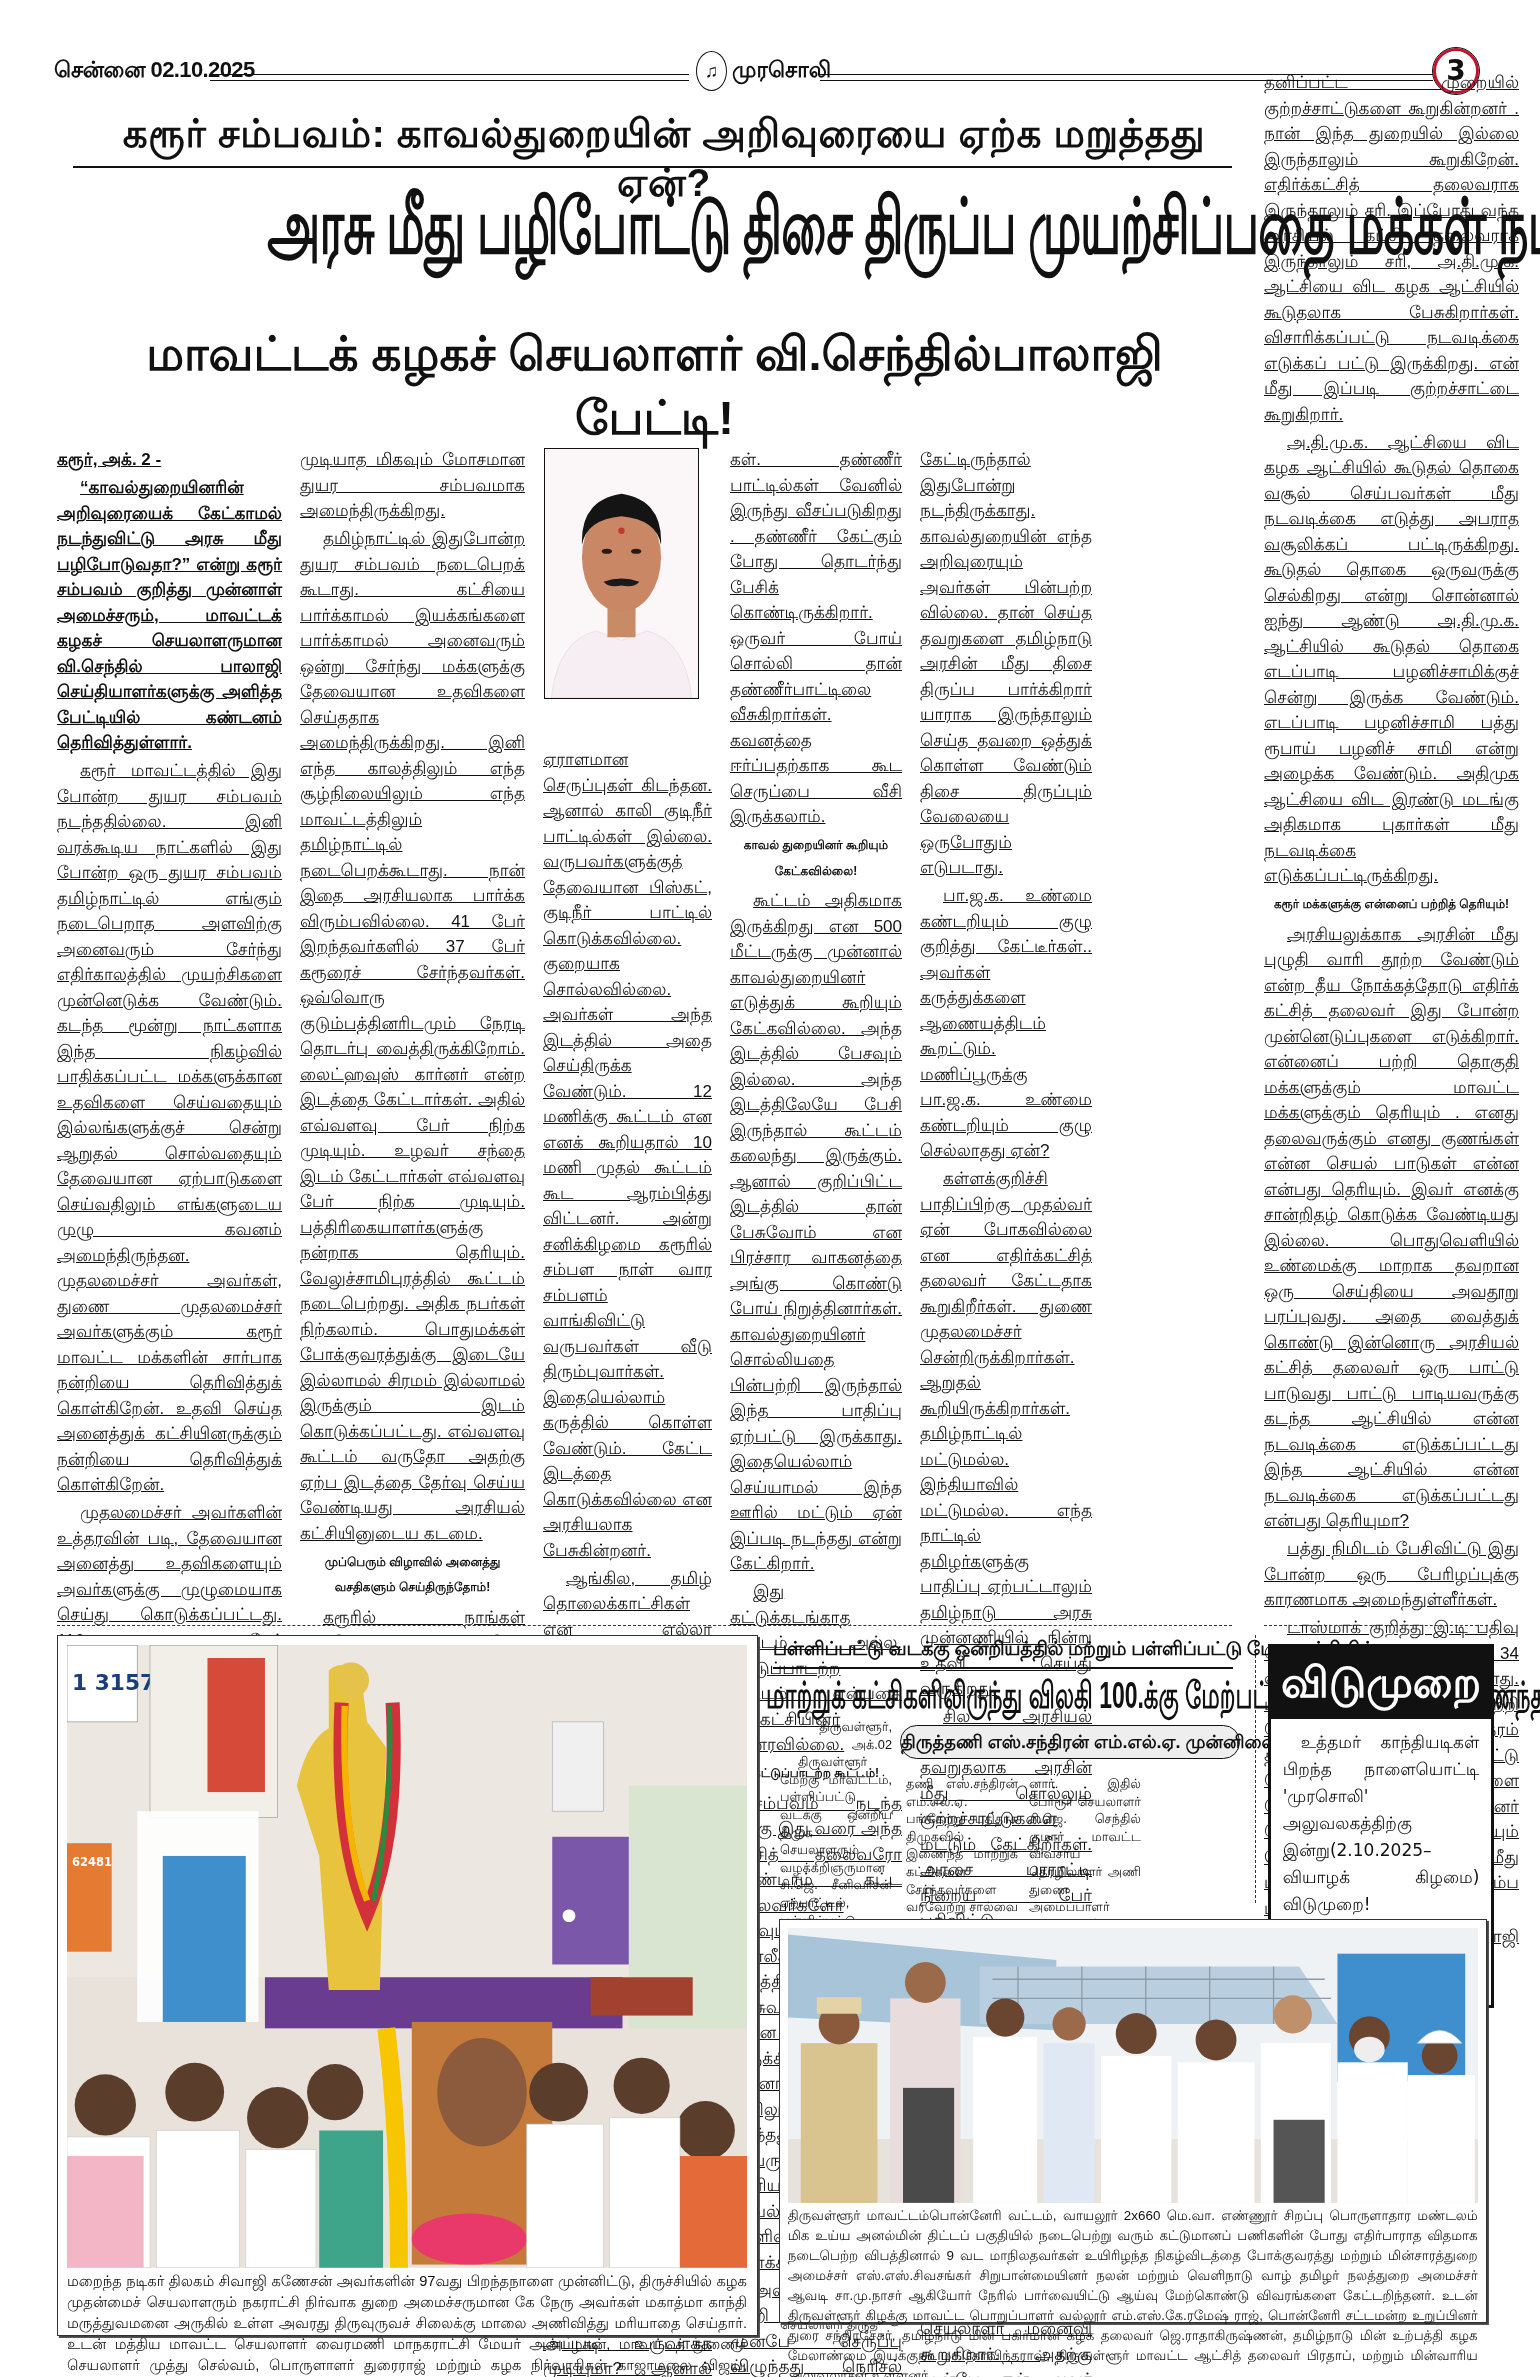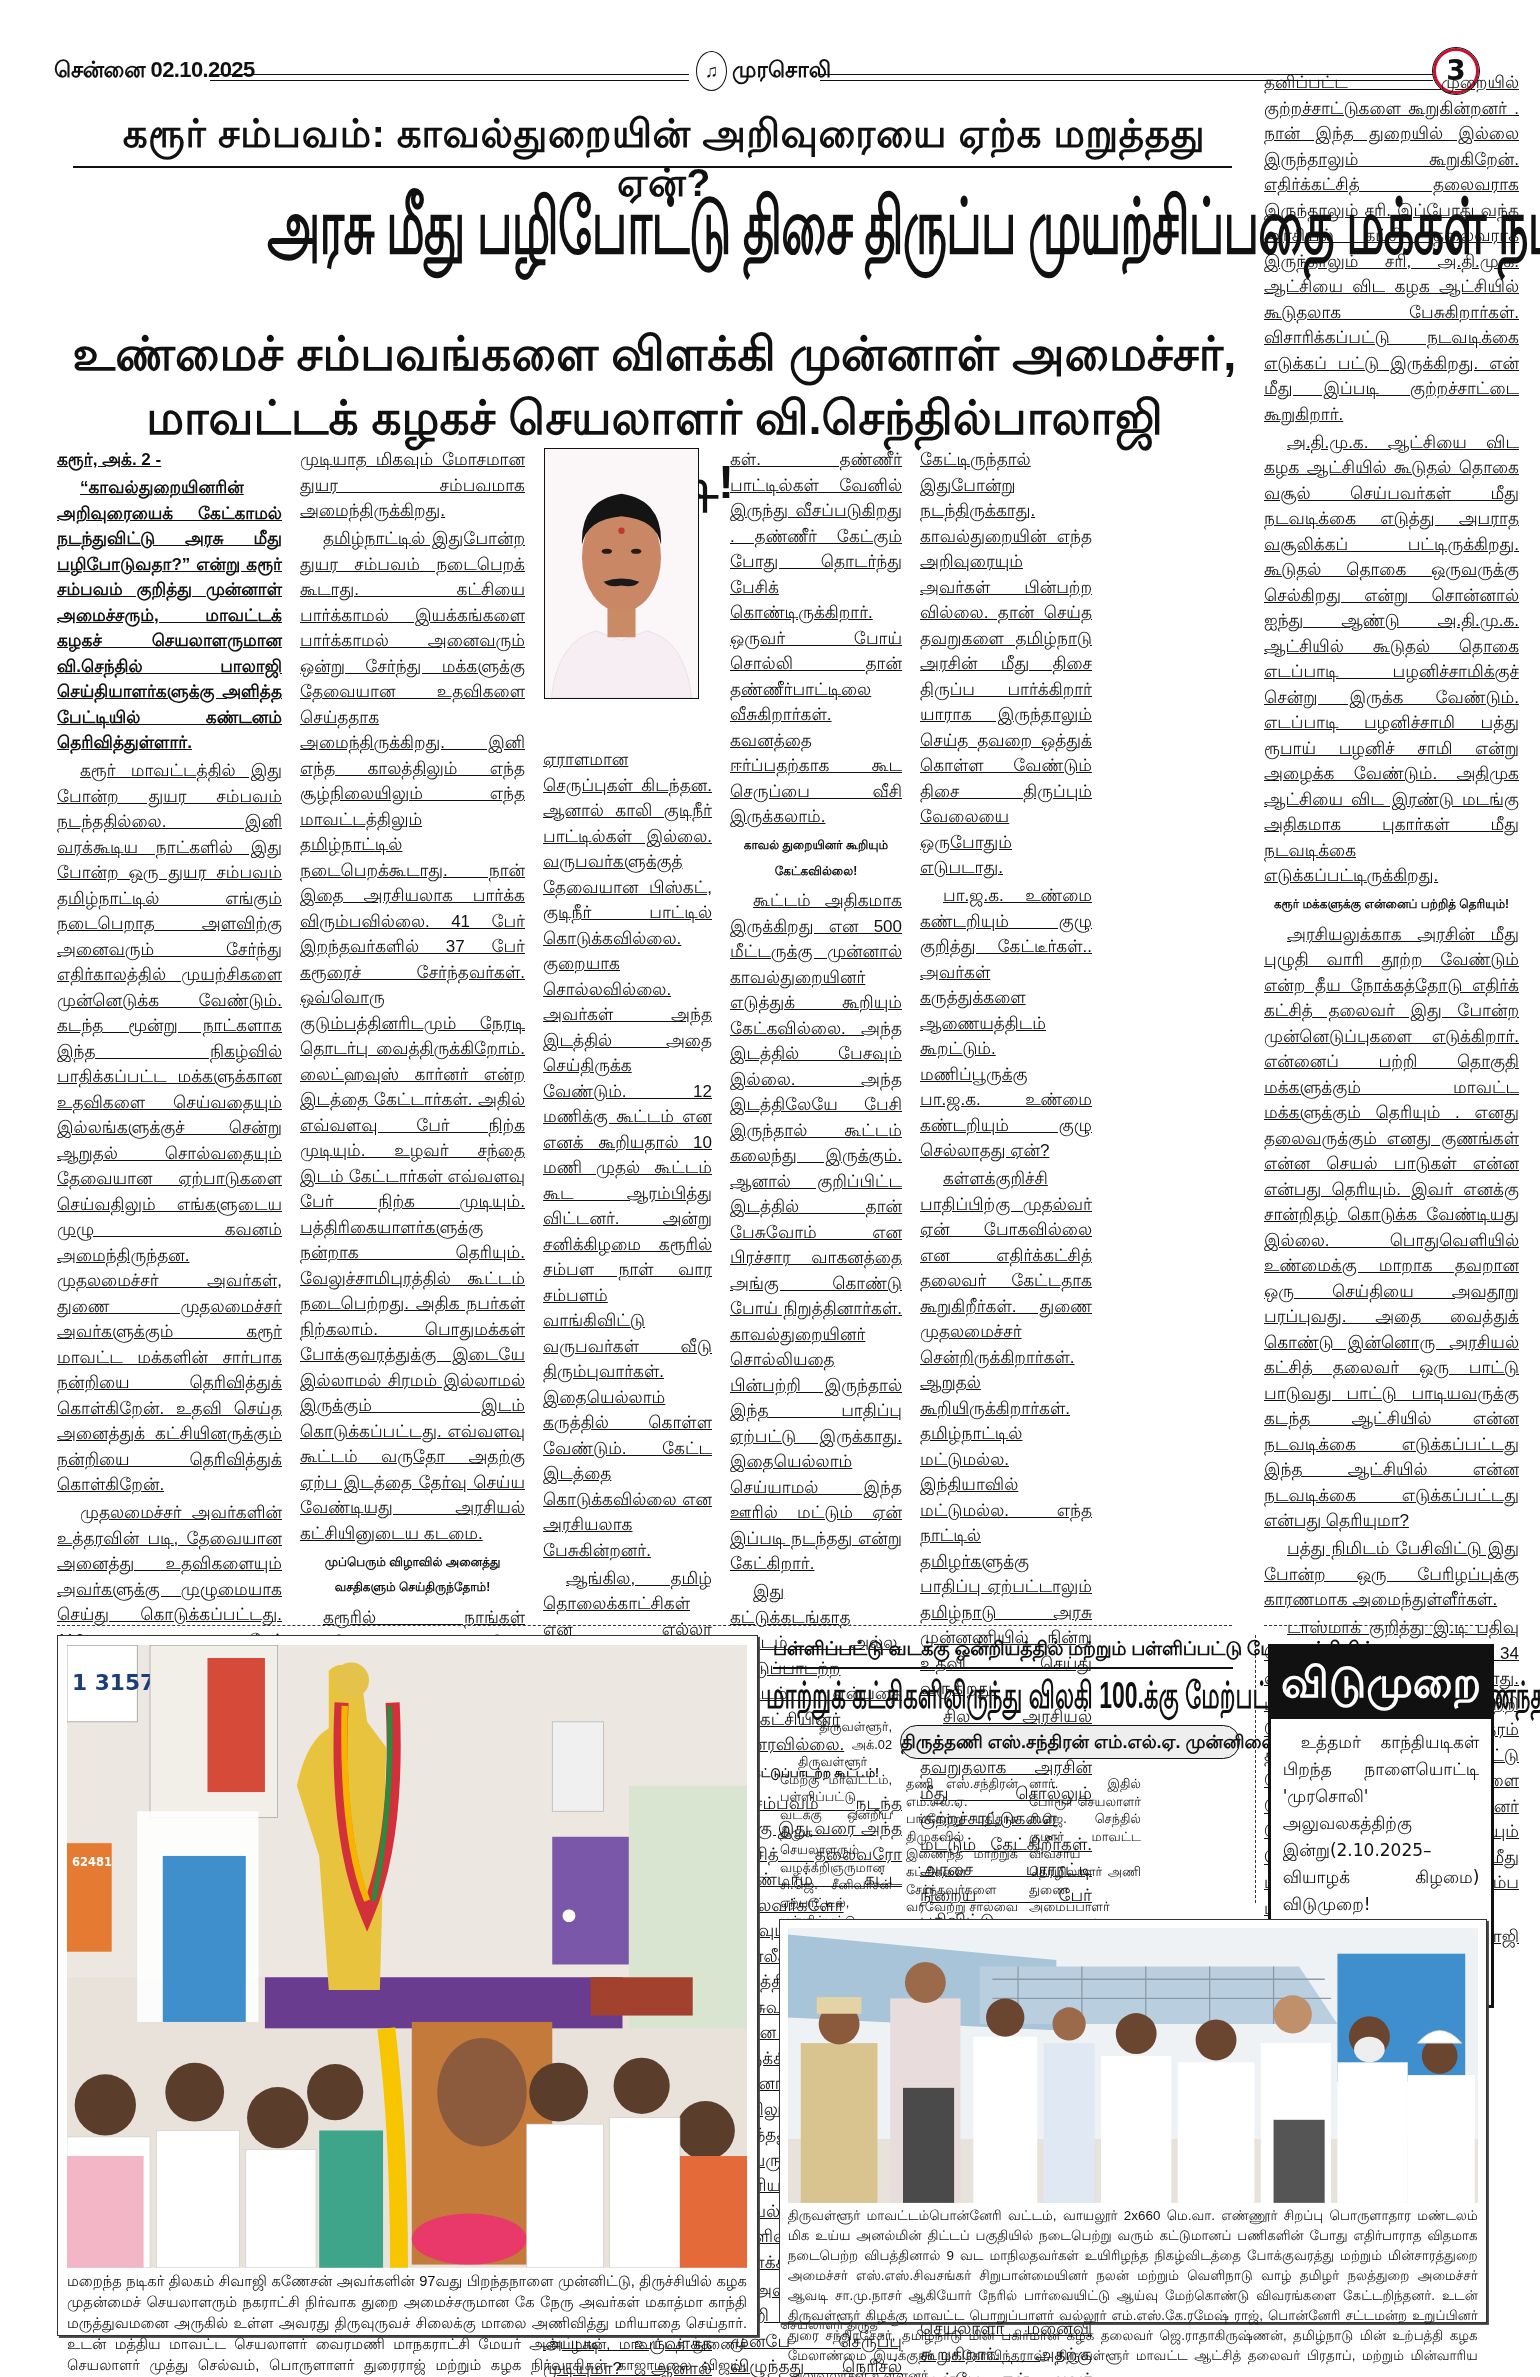--- a/index.html
+++ b/index.html
@@ -68,21 +68,20 @@
     <span>முரசொலி</span>
   </div>
   <div class="mast-rule" style="left:766px;width:613px;"></div>
   <div class="abs page-num">3</div>
 </div>
 
 <div class="abs kicker">கரூர் சம்பவம்: காவல்துறையின் அறிவுரையை ஏற்க மறுத்தது ஏன்?</div>
 <div class="abs kicker-rule"></div>
 <div class="abs headline">அரசு மீது பழிபோட்டு திசை திருப்ப முயற்சிப்பதை மக்கள் நம்பமாட்டார்கள்!</div>
 <div class="abs subhead">
-  <div>உண்மைச் சம்பவங்களை விளக்கி முன்னாள் அமைச்சர்,</div>
   <div>மாவட்டக் கழகச் செயலாளர் வி.செந்தில்பாலாஜி பேட்டி!</div>
 </div>
 
 <div class="abs col c1">
   <p class="dateline">கரூர், அக். 2 -</p>
   <p class="bold">“காவல்துறையினரின் அறிவுரையைக் கேட்காமல் நடந்துவிட்டு அரசு மீது பழிபோடுவதா?” என்று கரூர் சம்பவம் குறித்து முன்னாள் அமைச்சரும், மாவட்டக் கழகச் செயலாளருமான வி.செந்தில் பாலாஜி செய்தியாளர்களுக்கு அளித்த பேட்டியில் கண்டனம் தெரிவித்துள்ளார்.</p>
   <p>கரூர் மாவட்டத்தில் இது போன்ற துயர சம்பவம் நடந்ததில்லை. இனி வரக்கூடிய நாட்களில் இது போன்ற ஒரு துயர சம்பவம் தமிழ்நாட்டில் எங்கும் நடைபெறாத அளவிற்கு அனைவரும் சேர்ந்து எதிர்காலத்தில் முயற்சிகளை முன்னெடுக்க வேண்டும். கடந்த மூன்று நாட்களாக இந்த நிகழ்வில் பாதிக்கப்பட்ட மக்களுக்கான உதவிகளை செய்வதையும் இல்லங்களுக்குச் சென்று ஆறுதல் சொல்வதையும் தேவையான ஏற்பாடுகளை செய்வதிலும் எங்களுடைய முழு கவனம் அமைந்திருந்தன. முதலமைச்சர் அவர்கள், துணை முதலமைச்சர் அவர்களுக்கும் கரூர் மாவட்ட மக்களின் சார்பாக நன்றியை தெரிவித்துக் கொள்கிறேன். உதவி செய்த அனைத்துக் கட்சியினருக்கும் நன்றியை தெரிவித்துக் கொள்கிறேன்.</p>
   <p>முதலமைச்சர் அவர்களின் உத்தரவின் படி, தேவையான அனைத்து உதவிகளையும் அவர்களுக்கு முழுமையாக செய்து கொடுக்கப்பட்டது. 116 பேர் பாதிக்கப்பட்டிருந்தார்கள். அதன் பிறகு இறப்பு எண்ணிக்கை கூடிய நிலையில் 108 பேர் பாதிக்கப்பட்டு மருத்துவமனையில் சேர்க்கப்பட்டு சிகிச்சை முடிந்து வீடு திரும்பி இருக்கிறார்கள். இப்போது ஐந்து பேர் கரூரிலும், இரண்டு பேர் மதுரை அரசு மருத்துவமனையிலும் சிகிச்சை பெற்று வருகிறார்கள். யாராலும் ஏற்றுக்கொள்ள</p>
 </div>
 

